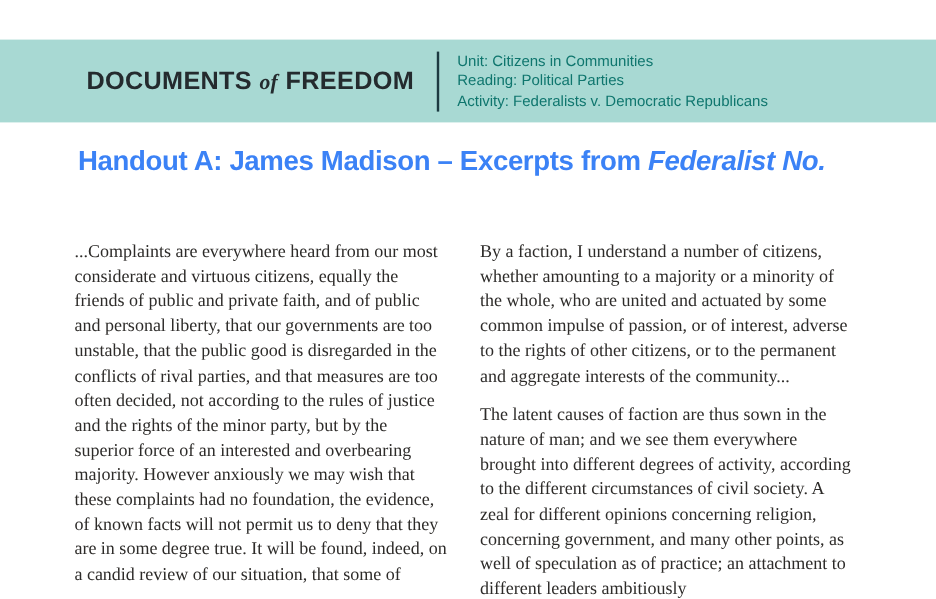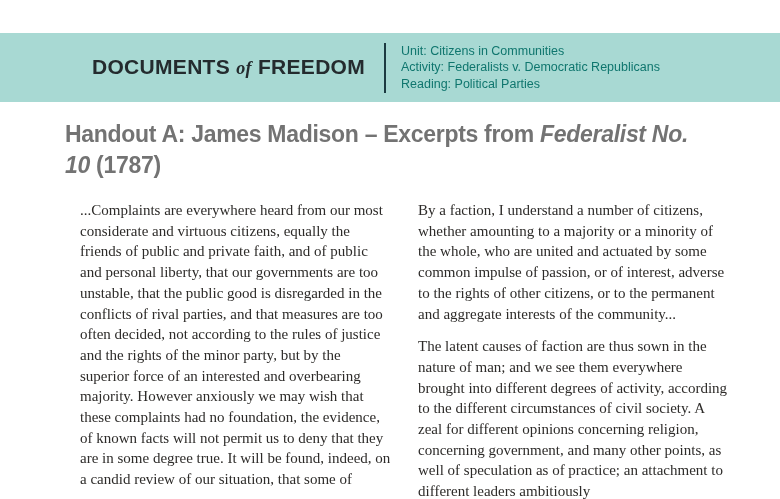--- a/index.html
+++ b/index.html
@@ -18,21 +18,21 @@
     position: absolute;
     top: 33px;
     left: 0;
     width: 780px;
     height: 69px;
     background: #a8d9d3;
     display: flex;
     align-items: center;
   }
   .logo-block {
-    margin-left: 92px;
+    margin-left: 72px;
     text-align: left;
     color: #242b2e;
   }
   .logo-line {
     font-weight: bold;
     font-size: 21px;
     letter-spacing: 0.3px;
     white-space: nowrap;
     color: #242b2e;
     line-height: 22px;
@@ -70,29 +70,29 @@
   
   .title {
     position: absolute;
     top: 119px;
     left: 65px;
     width: 670px;
     font-weight: bold;
     font-size: 23px;
     line-height: 31px;
     letter-spacing: -0.3px;
-    color: #737373;
+    color: #3b82f6;
   }
   .title .it { font-style: italic; }
 
   
   .columns {
     position: absolute;
     top: 200px;
-    left: 80px;
+    left: 62px;
     width: 650px;
     height: 299px;
     display: flex;
     gap: 26px;
     overflow: hidden;
   }
   .col {
     width: 312px;
     flex: 0 0 312px;
     font-family: "Liberation Serif", serif;
@@ -112,33 +112,29 @@
     <div class="logo-block">
       <div class="logo-line">
         <span>DOCUMENTS</span>
         <span class="logo-of">of</span>
         <span>FREEDOM</span>
       </div>
     </div>
     <div class="divider"></div>
     <div class="meta">
       <div>Unit: Citizens in Communities</div>
+      <div>Reading: Political Parties</div>
       <div>Activity: Federalists v. Democratic Republicans</div>
-      <div>Reading: Political Parties</div>
     </div>
   </div>
 
   <div class="title">
     <div>
       <span>Handout A: James Madison – Excerpts from</span>
       <span class="it">Federalist No.</span>
-    </div>
-    <div>
-      <span class="it">10</span>
-      <span>(1787)</span>
     </div>
   </div>
 
   <div class="columns">
     <div class="col">
       <p>...Complaints are everywhere heard from our most considerate and virtuous citizens, equally the friends of public and private faith, and of public and personal liberty, that our governments are too unstable, that the public good is disregarded in the conflicts of rival parties, and that measures are too often decided, not according to the rules of justice and the rights of the minor party, but by the superior force of an interested and overbearing majority. However anxiously we may wish that these complaints had no foundation, the evidence, of known facts will not permit us to deny that they are in some degree true. It will be found, indeed, on a candid review of our situation, that some of</p>
     </div>
     <div class="col">
       <p>By a faction, I understand a number of citizens, whether amounting to a majority or a minority of the whole, who are united and actuated by some common impulse of passion, or of interest, adverse to the rights of other citizens, or to the permanent and aggregate interests of the community...</p>
       <p>The latent causes of faction are thus sown in the nature of man; and we see them everywhere brought into different degrees of activity, according to the different circumstances of civil society. A zeal for different opinions concerning religion, concerning government, and many other points, as well of speculation as of practice; an attachment to different leaders ambitiously</p>

